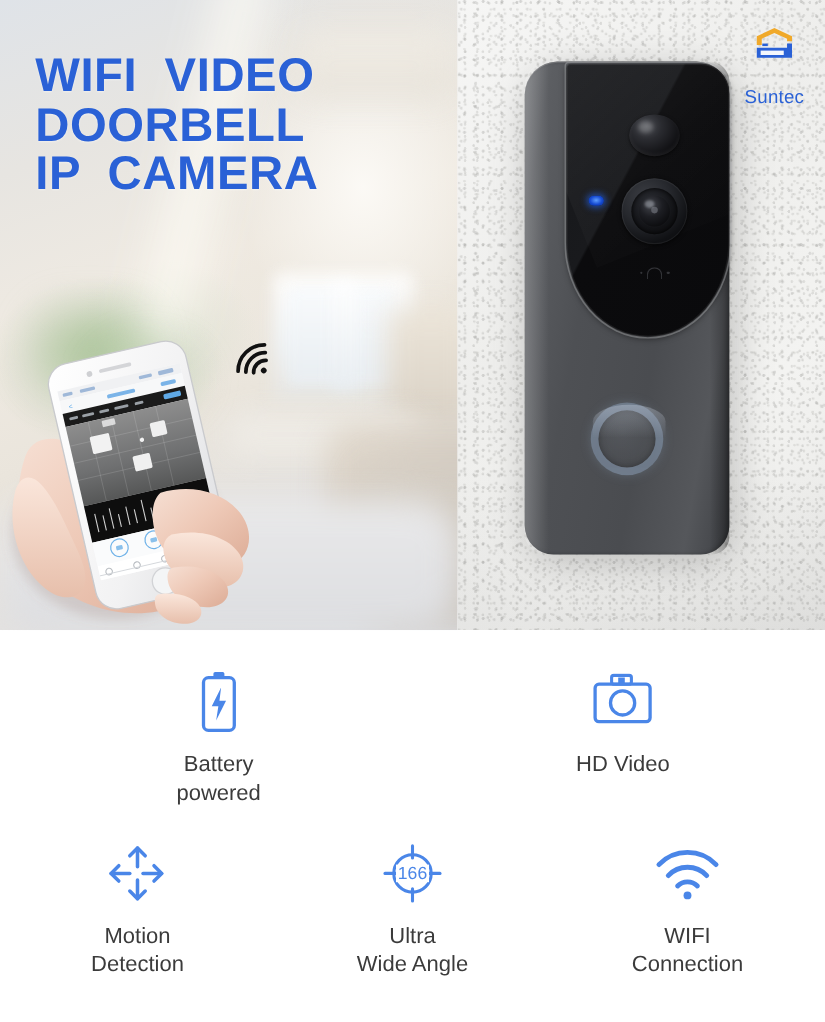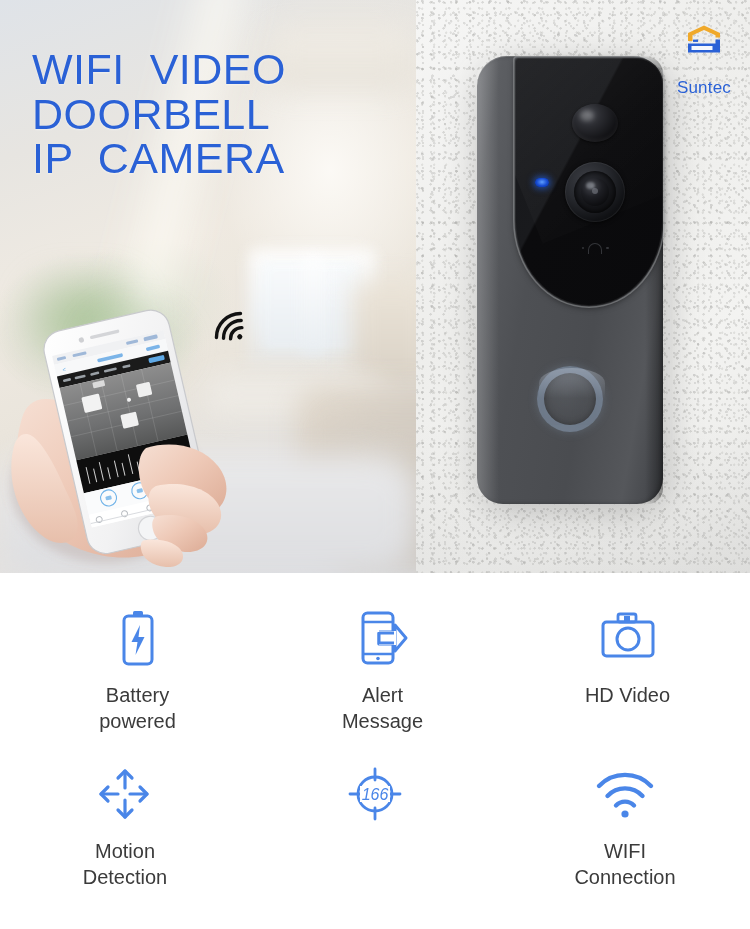--- a/index.html
+++ b/index.html
@@ -36,21 +36,21 @@
   .bs-cab { left:352px; top:280px; width:80px; height:110px; background:linear-gradient(180deg,#ece5d9,#d8d0c4); filter:blur(12px); border-radius:14px; }
   .bs-floor { left:0; top:455px; width:416px; height:120px; background:linear-gradient(180deg,#e9e9ea,#dcdde0); filter:blur(14px); }
   .bs-plantA { left:18px; top:268px; width:130px; height:100px; background:radial-gradient(ellipse at 50% 50%, rgba(160,190,142,.72), rgba(190,205,175,.15) 70%); filter:blur(13px); }
   .bs-plantB { left:75px; top:300px; width:120px; height:90px; background:radial-gradient(ellipse at 50% 50%, rgba(196,214,186,.6), rgba(215,222,208,0) 72%); filter:blur(14px); }
   .bs-lightstreak { left:150px; top:-40px; width:70px; height:360px; background:linear-gradient(90deg,rgba(255,255,255,0),rgba(255,253,246,.85),rgba(255,255,255,0)); transform:rotate(14deg); filter:blur(18px); }
   .bs-shelf { left:270px; top:30px; width:140px; height:60px; background:linear-gradient(180deg,#f4f0e8,#e3ded4); filter:blur(14px); border-radius:12px; opacity:.7; }
 
   
   .headline {
     position:absolute; left:32px; top:47px; width:370px;
-    font-weight:400; font-size:43px; line-height:1.04;
+    font-weight:700; font-size:43px; line-height:1.04;
     letter-spacing:.5px; color:#2a61d6;
     text-shadow:0 1px 2px rgba(255,255,255,.45);
     z-index:6;
   }
   .headline .ln { display:block; white-space:pre; }
 
   
   .wifi-glyph { position:absolute; left:210px; top:307px; width:44px; height:44px; z-index:7; }
 
   
@@ -183,21 +183,21 @@
   .logo { position:absolute; left:673px; top:24px; width:62px; height:62px; z-index:8; text-align:center; }
   .logo-mark { width:50px; height:34px; margin:0 auto; }
   .logo-text { font-size:17px; color:#2a61d6; letter-spacing:.2px; margin-top:16px; font-family:"Liberation Sans", sans-serif; }
 
   
   .features { position:absolute; left:0; top:573px; width:750px; height:356px; background:#fff; }
   .frow { display:flex; width:750px; }
   .frow.r1 { padding-top:34px;padding-left:15px; }
   .frow.r2 { padding-top:28px; }
   .fcell { flex:1 1 0; display:flex; flex-direction:column; align-items:center; }
-  .ficon { height:62px; display:flex; align-items:center; justify-content:center;font-style:italic; }
+  .ficon { height:62px; display:flex; align-items:center; justify-content:center; }
   .flabel {
     margin-top:13px; text-align:center;
     font-size:20px; line-height:1.32; color:#3b3b3b; font-weight:400;
     white-space:pre-line;
   }
 </style>
 </head>
 <body>
 
 <div class="page">
@@ -414,35 +414,20 @@
           <svg width="44" height="58" viewBox="0 0 44 58">
             <rect x="17" y="2" width="10" height="5" rx="1.6" fill="#4a86e8"></rect>
             <rect x="8" y="7" width="28" height="48" rx="4.5" fill="none" stroke="#4a86e8" stroke-width="3"></rect>
             <path d="M24 16 L15.5 33 H21.5 L19.5 46 L28.5 28 H22.5 Z" fill="#4a86e8"></path>
           </svg>
         </div>
         <div class="flabel">Battery
 powered</div>
       </div>
 
-      <div class="fcell">
-        <div class="ficon">
-          <svg width="52" height="58" viewBox="0 0 52 58">
-            <rect x="6" y="4" width="30" height="50" rx="4.5" fill="none" stroke="#4a86e8" stroke-width="3"></rect>
-            <path d="M6 13 H36 M6 45 H36" stroke="#4a86e8" stroke-width="2.6"></path>
-            <circle cx="21" cy="49.5" r="1.8" fill="#4a86e8"></circle>
-            <path d="M22 23 H40 M22 23 V35 H40" fill="none" stroke="#4a86e8" stroke-width="3" stroke-linejoin="round"></path>
-            <path d="M38 16 L49 29 L38 42 Z" fill="#ffffff" stroke="#4a86e8" stroke-width="3" stroke-linejoin="round"></path>
-            <rect x="22" y="22" width="17" height="14" fill="#ffffff"></rect>
-            <path d="M22 24 H37 M22 24 V34 H37" fill="none" stroke="#4a86e8" stroke-width="3"></path>
-          </svg>
-        </div>
-        <div class="flabel">Alert
-Message</div>
-      </div>
 
 
       <div class="fcell">
         <div class="ficon">
           <svg width="58" height="52" viewBox="0 0 58 52">
             <rect x="19" y="2" width="18" height="8" rx="2" fill="none" stroke="#4a86e8" stroke-width="2.8"></rect>
             <path d="M25 4 H31 V9 H25 Z" fill="#4a86e8"></path>
             <rect x="4" y="10" width="50" height="34" rx="3.5" fill="none" stroke="#4a86e8" stroke-width="3"></rect>
             <circle cx="29" cy="27" r="11" fill="none" stroke="#4a86e8" stroke-width="3"></circle>
           </svg>
@@ -480,20 +465,22 @@
             <g stroke="#4a86e8" stroke-width="2.8" stroke-linecap="round">
               <path d="M31 3 V14"></path>
                 <path d="M31 42 V53"></path>
               <path d="M6 28 H17"></path>
                 <path d="M45 28 H56"></path>
             </g>
             <rect x="16" y="20" width="30" height="16" fill="#ffffff"></rect>
             <text x="31" y="33.5" text-anchor="middle" font-family="Liberation Sans, sans-serif" font-size="16" font-weight="400" fill="#4a86e8">166</text>
           </svg>
         </div>
+        <div class="flabel">Ultra
+Wide Angle</div>
       </div>
 
       <div class="fcell">
         <div class="ficon">
           <svg width="64" height="52" viewBox="0 0 64 52">
             <g fill="none" stroke="#4a86e8" stroke-linecap="round" stroke-width="4.4">
               <path d="M6 18 A36 36 0 0 1 58 18"></path>
               <path d="M14.5 28 A24 24 0 0 1 49.5 28"></path>
               <path d="M23 37.5 A12.5 12.5 0 0 1 41 37.5"></path>
             </g>

